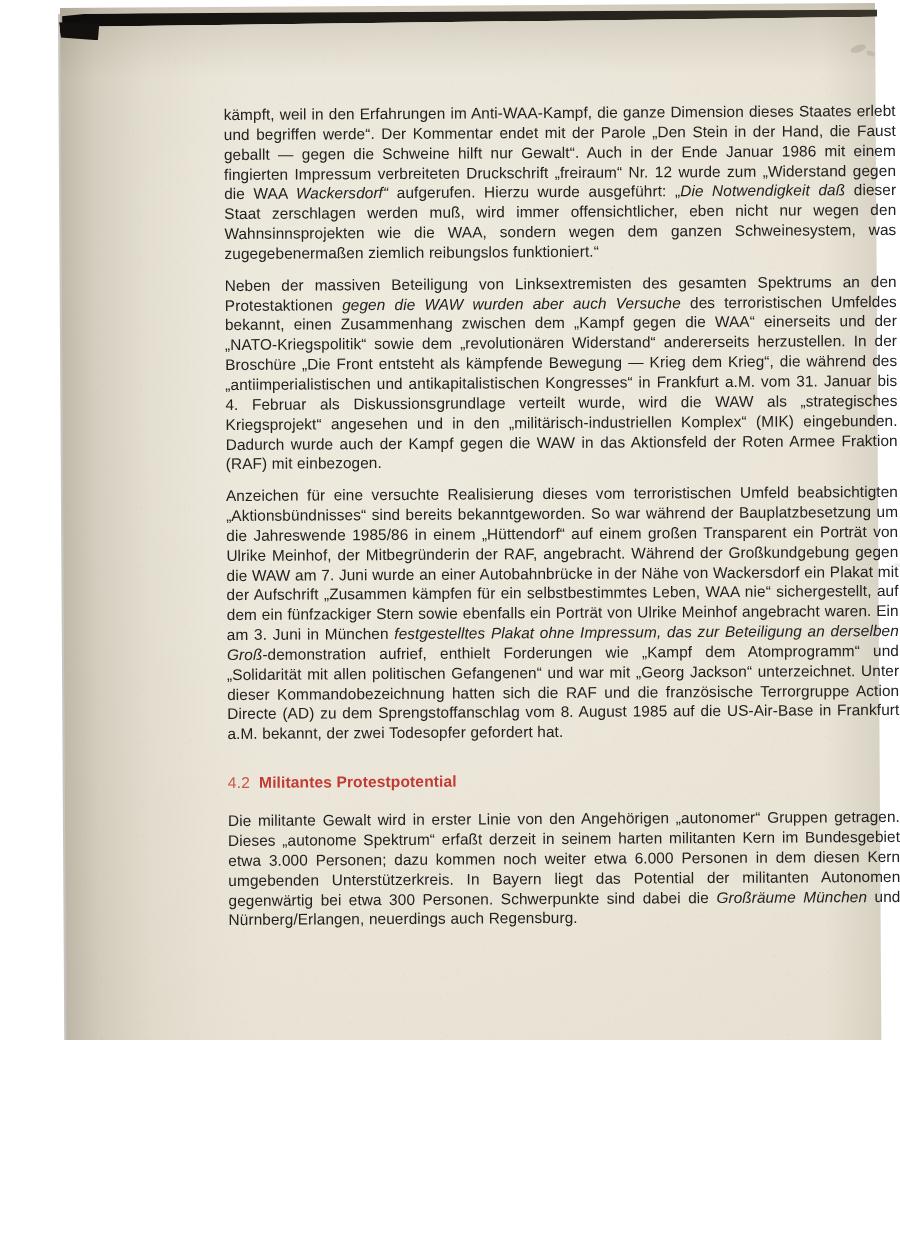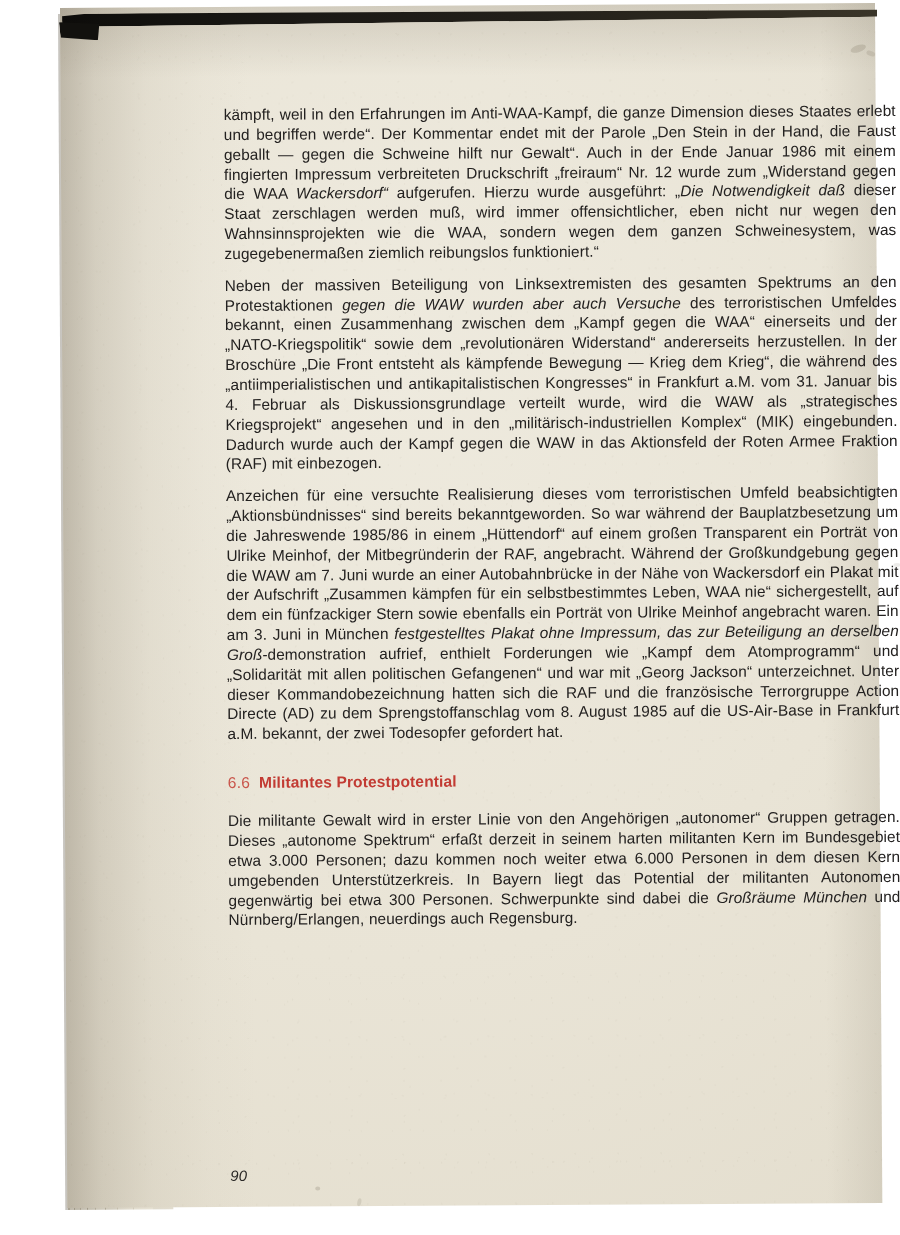--- a/index.html
+++ b/index.html
@@ -11,21 +11,21 @@
     width: 900px;
     height: 1235px;
     overflow: hidden;
     font-family: "Liberation Sans", sans-serif;
   }
 
   
   #scan {
     position: relative;
     width: 900px;
-    height: 1235px;
+    height: 1040px;
     background: #ffffff;
     overflow: hidden;
     border-radius: 17px;
   }
 
   
   .sheet {
     position: absolute;
     left: 60px;
     top: 8px;
@@ -234,21 +234,21 @@
     <div class="content">
 
       <p class="body"><span>kämpft, weil in den Erfahrungen im Anti-WAA-Kampf, die ganze Dimension dieses Staates erlebt und begriffen werde“. Der Kommentar endet mit der Parole „Den Stein in der Hand, die Faust geballt — gegen die Schweine hilft nur Gewalt“. Auch in der Ende Januar 1986 mit einem fingierten Impressum verbreiteten Druckschrift „freiraum“ Nr. 12 wurde zum „Widerstand gegen die WAA </span><i class="ital">Wackersdorf“</i><span> aufgerufen. Hierzu wurde ausgeführt: „</span><i class="ital">Die Notwendigkeit daß</i><span> dieser Staat zerschlagen werden muß, wird immer offensichtlicher, eben nicht nur wegen den Wahnsinnsprojekten wie die WAA, sondern wegen dem ganzen Schweinesystem, was zugegebenermaßen ziemlich reibungslos funktioniert.“</span></p>
 
       <p class="body"><span>Neben der massiven Beteiligung von Linksextremisten des gesamten Spektrums an den Protestaktionen </span><i class="ital">gegen die WAW wurden aber auch Versuche</i><span> des terroristischen Umfeldes bekannt, einen Zusammenhang zwischen dem „Kampf gegen die WAA“ einerseits und der „NATO-Kriegspolitik“ sowie dem „revolutionären Widerstand“ andererseits herzustellen. In der Broschüre „Die Front entsteht als kämpfende Bewegung — Krieg dem Krieg“, die während des „antiimperialistischen und antikapitalistischen Kongresses“ in Frankfurt a.M. vom 31. Januar bis 4. Februar als Diskussionsgrundlage verteilt wurde, wird die WAW als „strategisches Kriegsprojekt“ angesehen und in den „militärisch-industriellen Komplex“ (MIK) eingebunden. Dadurch wurde auch der Kampf gegen die WAW in das Aktionsfeld der Roten Armee Fraktion (RAF) mit einbezogen.</span></p>
 
       <p class="body"><span>Anzeichen für eine versuchte Realisierung dieses vom terroristischen Umfeld beabsichtigten „Aktionsbündnisses“ sind bereits bekanntgeworden. So war während der Bauplatzbesetzung um die Jahreswende 1985/86 in einem „Hüttendorf“ auf einem großen Transparent ein Porträt von Ulrike Meinhof, der Mitbegründerin der RAF, angebracht. Während der Großkundgebung gegen die WAW am 7. Juni wurde an einer Autobahnbrücke in der Nähe von Wackersdorf ein Plakat mit der Aufschrift „Zusammen kämpfen für ein selbstbestimmtes Leben, WAA nie“ sichergestellt, auf dem ein fünfzackiger Stern sowie ebenfalls ein Porträt von Ulrike Meinhof angebracht waren. Ein am 3. Juni in München </span><i class="ital">festgestelltes Plakat ohne Impressum, das zur Beteiligung an derselben Groß-</i><span>demonstration aufrief, enthielt Forderungen wie „Kampf dem Atomprogramm“ und „Solidarität mit allen politischen Gefangenen“ und war mit „Georg Jackson“ unterzeichnet. Unter dieser Kommandobezeichnung hatten sich die RAF und die französische Terrorgruppe Action Directe (AD) zu dem Sprengstoffanschlag vom 8. August 1985 auf die US-Air-Base in Frankfurt a.M. bekannt, der zwei Todesopfer gefordert hat.</span></p>
 
       <div class="spacer-before-heading"></div>
 
-      <h2 class="section"><span class="num">6.6</span><span>Militantes Protestpotential</span></h2>
+      <h2 class="section"><span class="num">4.2</span><span>Militantes Protestpotential</span></h2>
 
       <div class="spacer-after-heading"></div>
 
       <p class="body"><span>Die militante Gewalt wird in erster Linie von den Angehörigen „autonomer“ Gruppen getragen. Dieses „autonome Spektrum“ erfaßt derzeit in seinem harten militanten Kern im Bundesgebiet etwa 3.000 Personen; dazu kommen noch weiter etwa 6.000 Personen in dem diesen Kern umgebenden Unterstützerkreis. In Bayern liegt das Potential der militanten Autonomen gegenwärtig bei etwa 300 Personen. Schwerpunkte sind dabei die </span><i class="ital">Großräume München</i><span> und Nürnberg/Erlangen, neuerdings auch Regensburg.</span></p>
 
     </div>
 
     <div class="folio">90</div>
   </div>
 

